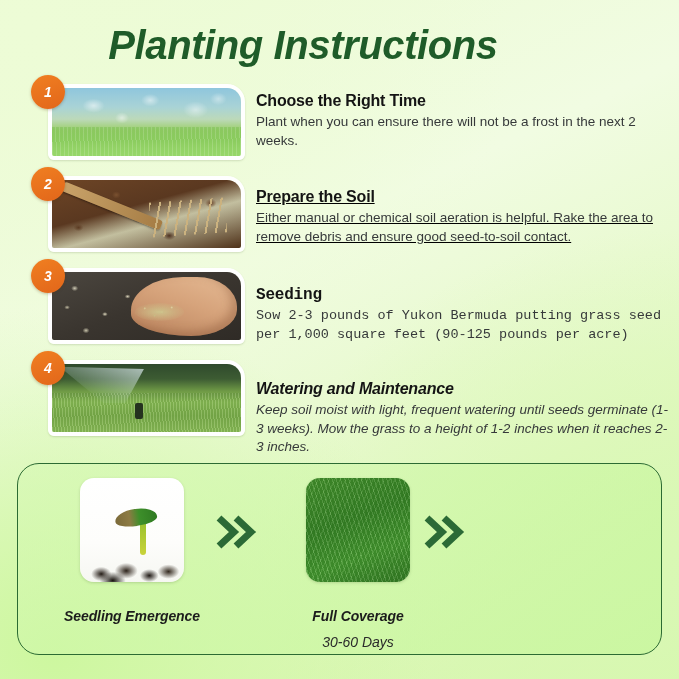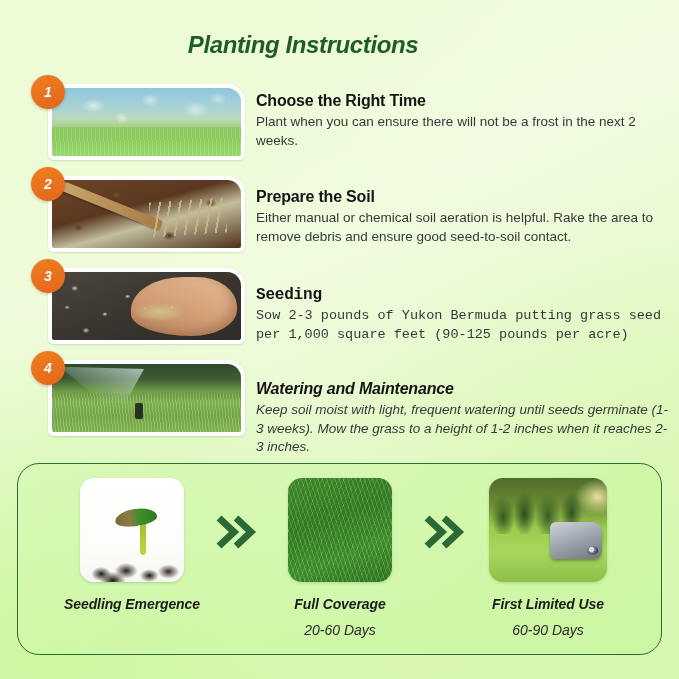--- a/index.html
+++ b/index.html
@@ -26,21 +26,21 @@
     overflow: hidden;
   }
 
   
   .title {
     position: absolute;
     top: 24px;
     left: 0;
     width: 606px;
     text-align: center;
-    font-size: 24px;
+    font-size: 40px;
     line-height: 42px;
     font-weight: 900;
     font-style: italic;
     letter-spacing: -0.4px;
     color: #1f5c29;
     white-space: nowrap;
   }
 
   
   .steps {
@@ -246,21 +246,21 @@
     border-radius: 22px;
     background: linear-gradient(145deg, rgba(214,249,180,0.55), rgba(198,246,155,0.72));
   }
   .tl-col {
     position: absolute;
     top: 14px;
     width: 176px;
     text-align: center;
   }
   .tl-col.c1 { left: 26px; }
-  .tl-col.c2 { left: 234px; }
+  .tl-col.c2 { left: 252px; }
   .tl-col.c3 { left: 442px; }
 
   .tl-tile {
     width: 104px;
     height: 104px;
     margin: 0 auto;
     border-radius: 14px;
     overflow: hidden;
     position: relative;
     box-shadow: 0 1px 3px rgba(60,90,40,0.22);
@@ -336,21 +336,21 @@
     position: absolute;
     right: 8%;
     bottom: 12%;
     width: 22%;
     height: 22%;
     background: radial-gradient(circle at 40% 38%, #d9dde0 0 28%, #8e959b 30%, #3b4045 72%);
     border-radius: 50%;
   }
 
   .tl-label {
-    margin-top: 14px;
+    margin-top: 26px;
     font-size: 14px;
     font-weight: 700;
     font-style: italic;
     color: #1c1c1c;
     letter-spacing: -0.1px;
   }
   .tl-days {
     margin-top: 10px;
     font-size: 14px;
     font-style: italic;
@@ -392,21 +392,21 @@
 
     <div class="step" style="top:92px;">
       <div class="step-thumb-wrap" style="top:0px;">
         <div class="step-thumb">
           <div class="thumb-img img-soil">
             <div class="rake-head"></div>
           </div>
         </div>
         <div class="badge">2</div>
       </div>
-      <div class="step-text" style="top:12px;">
+      <div class="step-text" style="top:12px;text-decoration:underline;">
         <p class="step-head">Prepare the Soil</p>
         <p class="step-body">Either manual or chemical soil aeration is helpful. Rake the area to remove debris and ensure good seed-to-soil contact.</p>
       </div>
     </div>
 
     <div class="step" style="top:184px;">
       <div class="step-thumb-wrap" style="top:0px;">
         <div class="step-thumb">
           <div class="thumb-img img-seed">
             <div class="hand"></div>
@@ -453,36 +453,26 @@
     <div class="chev a">
       <svg width="44" height="36" viewBox="0 0 44 36" aria-hidden="true">
         <path d="M5 4 L20 18 L5 32" fill="none" stroke="currentColor" stroke-width="7" stroke-linecap="butt" stroke-linejoin="miter"></path>
         <path d="M22 4 L37 18 L22 32" fill="none" stroke="currentColor" stroke-width="7" stroke-linecap="butt" stroke-linejoin="miter"></path>
       </svg>
     </div>
 
     <div class="tl-col c2">
       <div class="tl-tile tile-grass"></div>
       <div class="tl-label">Full Coverage</div>
-      <div class="tl-days">20-60 Days</div>
+      <div class="tl-days">30-60 Days</div>
     </div>
 
     <div class="chev b">
       <svg width="44" height="36" viewBox="0 0 44 36" aria-hidden="true">
         <path d="M5 4 L20 18 L5 32" fill="none" stroke="currentColor" stroke-width="7" stroke-linecap="butt" stroke-linejoin="miter"></path>
         <path d="M22 4 L37 18 L22 32" fill="none" stroke="currentColor" stroke-width="7" stroke-linecap="butt" stroke-linejoin="miter"></path>
       </svg>
     </div>
 
-    <div class="tl-col c3">
-      <div class="tl-tile wide tile-mower">
-        <div class="mower-trees"></div>
-        <div class="mower-body">
-          <div class="mower-wheel"></div>
-        </div>
-      </div>
-      <div class="tl-label">First Limited Use</div>
-      <div class="tl-days">60-90 Days</div>
-    </div>
 
   </div>
 
 </div>
 
 </body></html>

